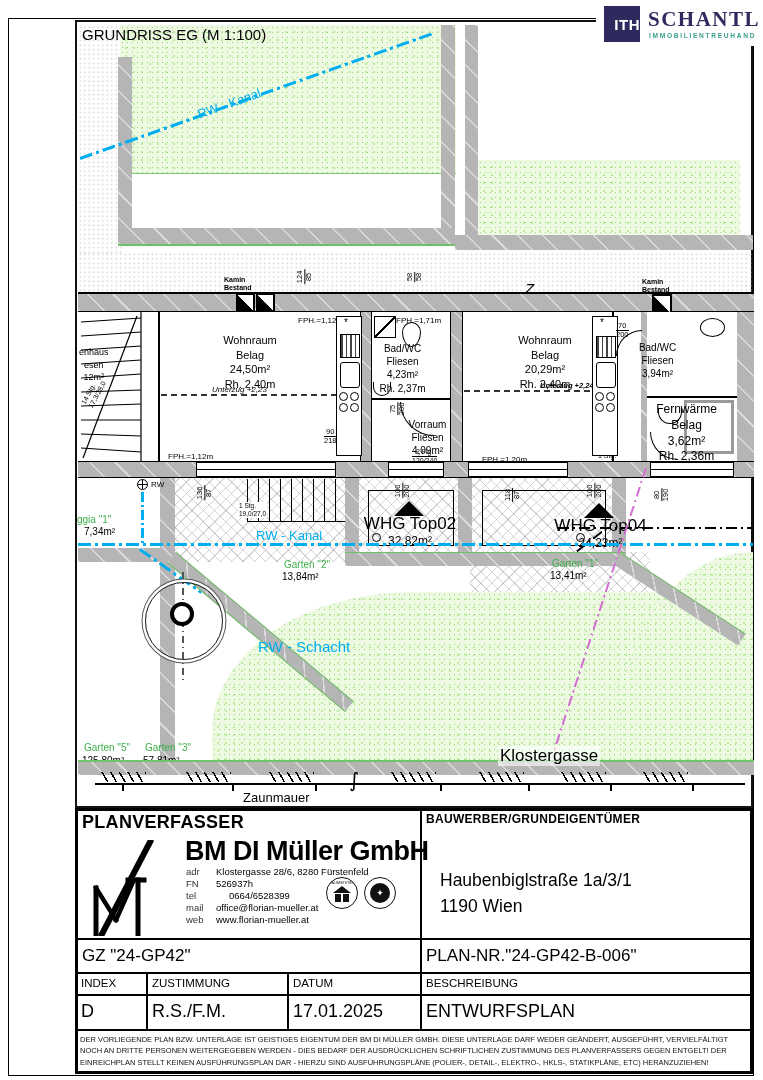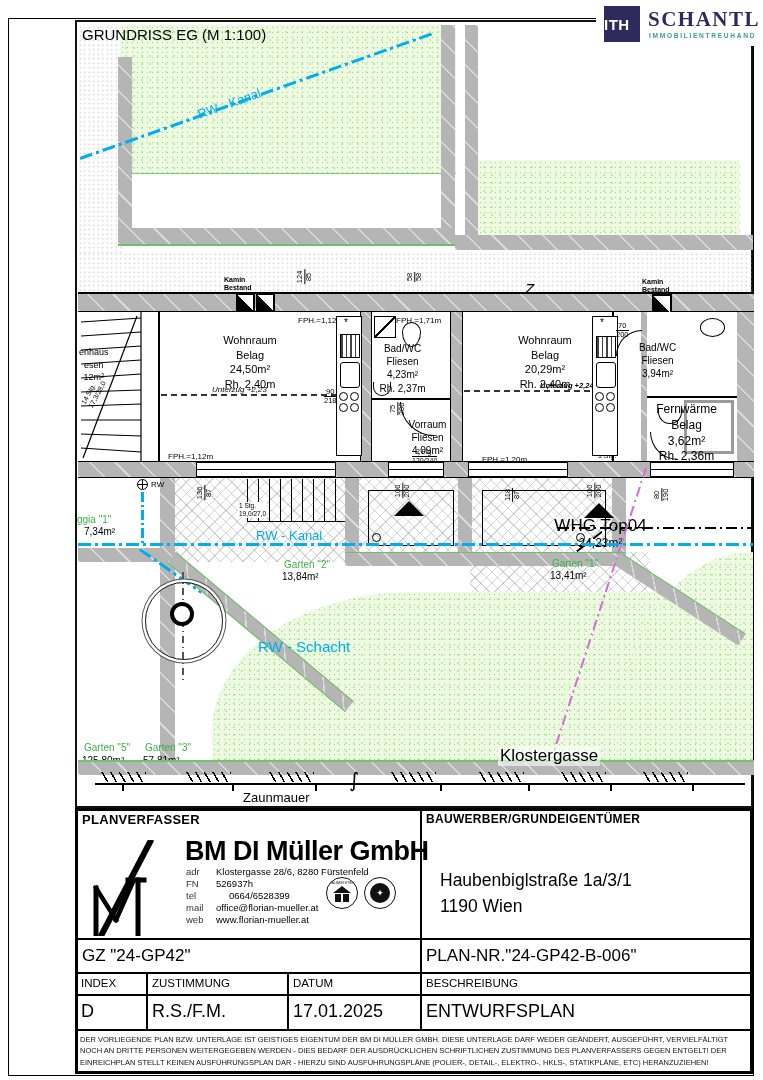--- a/index.html
+++ b/index.html
@@ -27,21 +27,21 @@
   .areaval{font-size:10px;white-space:nowrap}
   .frac{font-size:7.5px;line-height:1.12;text-align:center;white-space:nowrap}
   .frac .t{display:block;border-bottom:1px solid #000;padding:0 1px}
   .frac .b{display:block}
   .rotv{transform:rotate(-90deg);transform-origin:center center}
   .window{background:#fff;border:1.2px solid #000;box-sizing:border-box;background-image:linear-gradient(#000,#000);background-size:100% 1px;background-position:center;background-repeat:no-repeat}
   .tri{width:0;height:0;border-left:15px solid transparent;border-right:15px solid transparent;border-bottom:15px solid #000}
   .circ{border:1.5px solid #000;border-radius:50%;box-sizing:border-box}
   .arc{border:1.2px solid #000;box-sizing:border-box;background:transparent}
   
-  .tbh{font-size:13px;font-weight:bold;letter-spacing:.3px}
+  .tbh{font-size:18px;font-weight:bold;letter-spacing:.3px}
   .kv{font-size:9.5px;white-space:nowrap}
 </style>
 </head>
 <body>
 
 <div id="page">
 
   <div class="abs" style="left:8px;top:18px;width:746px;height:1058px;border:1.5px solid #000;box-sizing:border-box"></div>
   <div class="abs" style="left:75px;top:20px;width:678px;height:788px;border:2.5px solid #111;box-sizing:border-box;background:#fff"></div>
 
@@ -123,21 +123,21 @@
   <div class="abs lbl" style="left:195px;top:333px;width:110px">
     <div>Wohnraum</div>
     <div>Belag</div>
     <div>24,50m²</div>
     <div>Rh. 2,40m</div>
   </div>
   <div class="abs hdash" style="left:161px;top:394px;width:198px"></div>
   <div class="abs ann" style="left:212px;top:385px;font-style:italic">Unterzug +2,23</div>
   <div class="abs ann" style="left:298px;top:316px">FPH.=1,12m</div>
   <div class="abs ann" style="left:168px;top:452px">FPH.=1,12m</div>
-  <div class="abs frac" style="left:324px;top:388px">
+  <div class="abs frac" style="left:324px;top:428px">
     <span class="t">90</span>
       <span class="b">218</span>
   </div>
 
   <div class="abs" style="left:336px;top:316px;width:26px;height:140px;border:1.5px solid #000;box-sizing:border-box;background:#fff"></div>
   <div class="abs" style="left:344px;top:317px;font-size:10px">*</div>
   <div class="abs" style="left:340px;top:334px;width:18px;height:22px;border:1px solid #000;background:repeating-linear-gradient(90deg,#444 0 1.5px,transparent 1.5px 4.5px)"></div>
   <div class="abs" style="left:340px;top:362px;width:18px;height:24px;border:1.2px solid #000;border-radius:3px"></div>
   <div class="abs circ" style="left:339px;top:392px;width:9px;height:9px"></div>
   <div class="abs circ" style="left:350px;top:392px;width:9px;height:9px"></div>
@@ -265,20 +265,24 @@
   <div class="abs frac rotv" style="left:588px;top:482px">
     <span class="t">100</span>
       <span class="b">200</span>
   </div>
   <div class="abs frac rotv" style="left:656px;top:486px">
     <span class="t">80</span>
       <span class="b">190</span>
   </div>
 
   <div class="abs tri" style="left:394px;top:501px"></div>
+  <div class="abs" style="left:345px;top:514px;width:130px;text-align:center">
+    <div style="font-size:17px">WHG Top02</div>
+    <div style="font-size:12px">32,82m²</div>
+  </div>
   <div class="abs tri" style="left:584px;top:503px"></div>
   <div class="abs" style="left:533px;top:516px;width:135px;text-align:center">
     <div style="font-size:17px">WHG Top04</div>
     <div style="font-size:12px">24,23m²</div>
   </div>
 
   <div class="abs blackdash" style="left:558px;top:527px;width:195px;z-index:4"></div>
   <div class="abs blackdash" style="left:572px;top:537px;width:44px;transform:rotate(-38deg);z-index:4"></div>
 
   <div class="abs greenlbl" style="left:77px;top:514px">ggia "1"</div>
@@ -328,21 +332,21 @@
   <div class="abs blk" style="left:440px;top:783px;width:1.5px;height:8px;z-index:6"></div>
   <div class="abs blk" style="left:528px;top:783px;width:1.5px;height:8px;z-index:6"></div>
   <div class="abs blk" style="left:610px;top:783px;width:1.5px;height:8px;z-index:6"></div>
   <div class="abs blk" style="left:692px;top:783px;width:1.5px;height:8px;z-index:6"></div>
   <div class="abs" style="left:349px;top:768px;font-size:20px;z-index:7;font-family:'DejaVu Sans',sans-serif">∫</div>
   <div class="abs" style="left:243px;top:790px;font-size:13px;z-index:6">Zaunmauer</div>
 
   <div class="abs" style="left:82px;top:26px;font-size:15px;z-index:8">GRUNDRISS EG (M 1:100)</div>
 
   <div class="abs" style="left:596px;top:0;width:167px;height:46px;background:#fff;z-index:9">
-    <div class="abs" style="left:8px;top:6px;width:36px;height:36px;background:#2e2a5e;color:#fff;display:flex;align-items:center;justify-content:flex-start;font-weight:bold;font-size:15px;letter-spacing:.5px">
+    <div class="abs" style="left:8px;top:6px;width:36px;height:36px;background:#2e2a5e;color:#fff;display:flex;align-items:center;justify-content:flex-end;font-weight:bold;font-size:15px;letter-spacing:.5px">
         <span>ITH</span>
       </div>
     <div class="abs" style="left:52px;top:7px;font-family:'Liberation Serif',serif;font-weight:bold;font-size:21px;letter-spacing:1.5px;color:#2e2a5e">SCHANTL</div>
     <div class="abs" style="left:53px;top:32px;font-size:6.6px;letter-spacing:1.7px;color:#3aa08e;font-weight:bold">IMMOBILIENTREUHAND</div>
   </div>
 
   <div class="abs" style="left:75px;top:808px;width:678px;height:266px;border:3px solid #000;box-sizing:border-box;background:#fff;z-index:10"></div>
   <div class="abs blk" style="left:420px;top:810px;width:2px;height:220px;z-index:11"></div>
   <div class="abs blk" style="left:77px;top:938px;width:675px;height:2px;z-index:11"></div>
   <div class="abs blk" style="left:77px;top:972px;width:675px;height:2px;z-index:11"></div>

